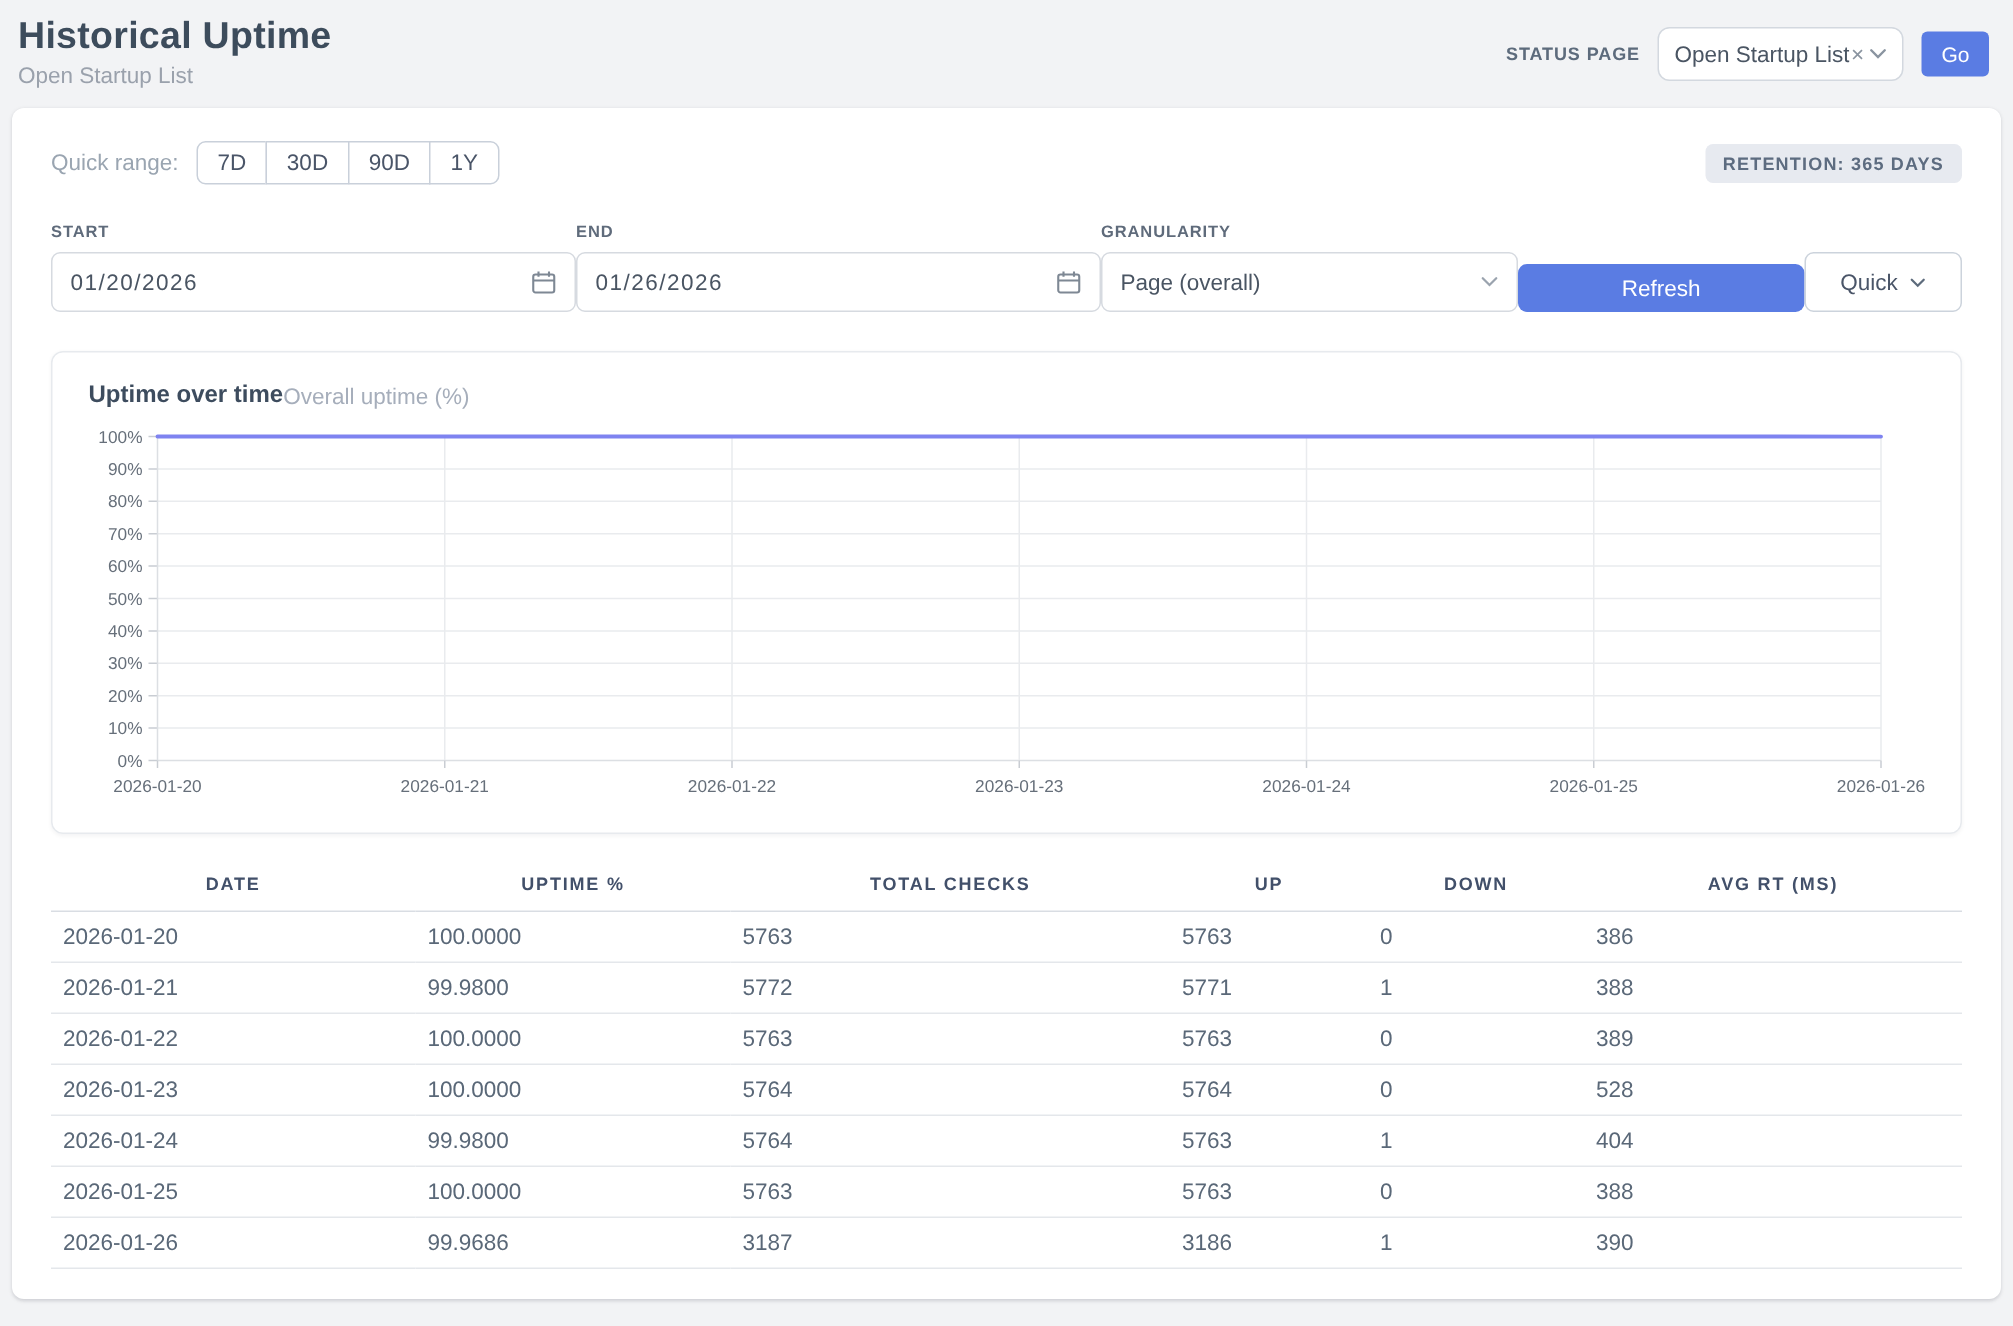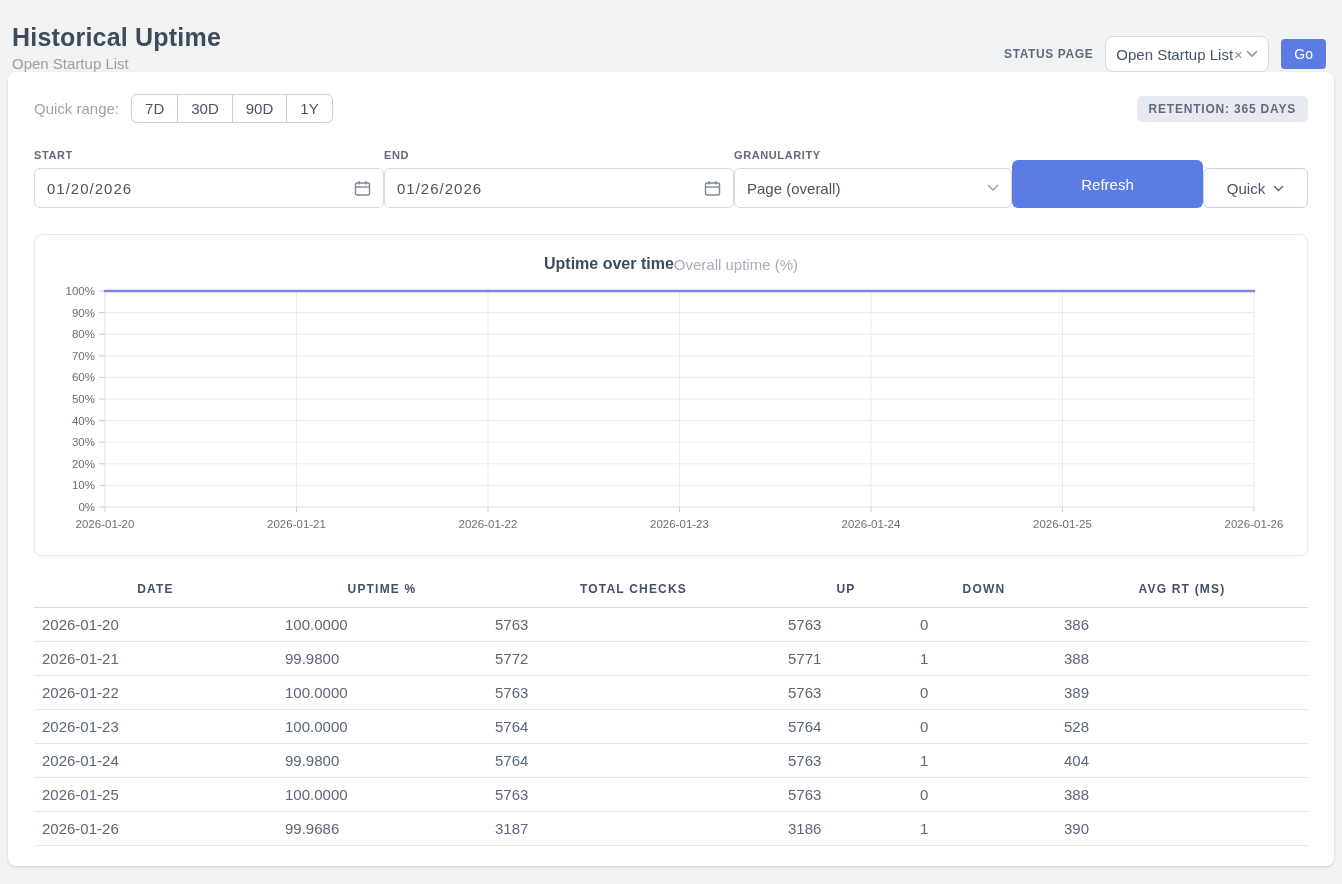--- a/index.html
+++ b/index.html
@@ -5,21 +5,21 @@
   * { margin:0; padding:0; box-sizing:border-box; }
   html,body { width:1342px; height:884px; overflow:hidden; }
   body {
     font-family:"Liberation Sans", sans-serif;
     background:#f2f3f5;
     color:#4a5563;
   }
   
   .topbar {
     height:72px; padding:10px 16px 0 12px;
-    display:flex; justify-content:space-between; align-items:flex-end;
+    display:flex; justify-content:space-between; align-items:flex-start;
   }
   .titles h1 { font-size:25px; font-weight:700; color:#3d4c5c; letter-spacing:.2px; }
   .titles .subtitle { font-size:15px; color:#9aa1ac; margin-top:3px; }
   .topbar-right { display:flex; align-items:center; gap:12px; margin-top:8px; }
   .sp-label { font-size:12px; font-weight:600; color:#5d6b7c; letter-spacing:.6px; }
   .sp-select {
     height:36px; width:164px; background:#fff; border:1px solid #d3d8df; border-radius:8px;
     display:flex; align-items:center; padding:0 10px; font-size:15px; color:#4a5563; cursor:pointer;
   }
   .sp-select .val { white-space:nowrap; overflow:hidden; }
@@ -56,34 +56,34 @@
   }
   .input {
     height:40px; border:1px solid #d6dae0; border-radius:6px; background:#fff;
     display:flex; align-items:center; padding:0 12px; font-size:15px; color:#4a5563; cursor:pointer;
   }
   .w-date { width:350px; }
   .f-grow { flex:1; }
   .input .right-ico { margin-left:auto; display:flex; align-items:center; }
   .date-val { letter-spacing:1px; }
   .refresh-btn {
-    width:191px; height:48px; background:#5a7ce3; color:#fff; border:none; border-radius:6px;
+    width:191px; height:32px; background:#5a7ce3; color:#fff; border:none; border-radius:6px;
     font-size:15px; font-family:inherit; cursor:pointer;
   }
   .export-btn {
     width:105px; height:40px; background:#fff; border:1px solid #ccd3dc; border-radius:6px;
     color:#4a5568; font-size:15px; font-family:inherit; cursor:pointer;
     display:flex; align-items:center; justify-content:center; gap:8px;
   }
   
   .chart-card {
     margin-top:26px; border:1px solid #e7eaee; border-radius:8px;
     box-shadow:0 1px 3px rgba(16,24,40,.05); padding:20px 24px 14px 24px;
   }
-  .chart-head { display:flex; justify-content:center; align-items:center; }
+  .chart-head { display:flex; justify-content:flex-start; align-items:center; }
   .chart-head h2 { font-size:16px; font-weight:700; color:#3d4c5e; }
   .chart-head .legend { font-size:15px; color:#a6aebb; }
   #chart { margin-top:10px; }
   
   table { width:100%; border-collapse:collapse; margin-top:20px; table-layout:fixed; }
   th {
     text-align:center; font-size:12px; font-weight:700; letter-spacing:1.2px; color:#42506a;
     padding:6px 8px 11px 8px; border-bottom:1px solid #d9dde3;
   }
   td {

